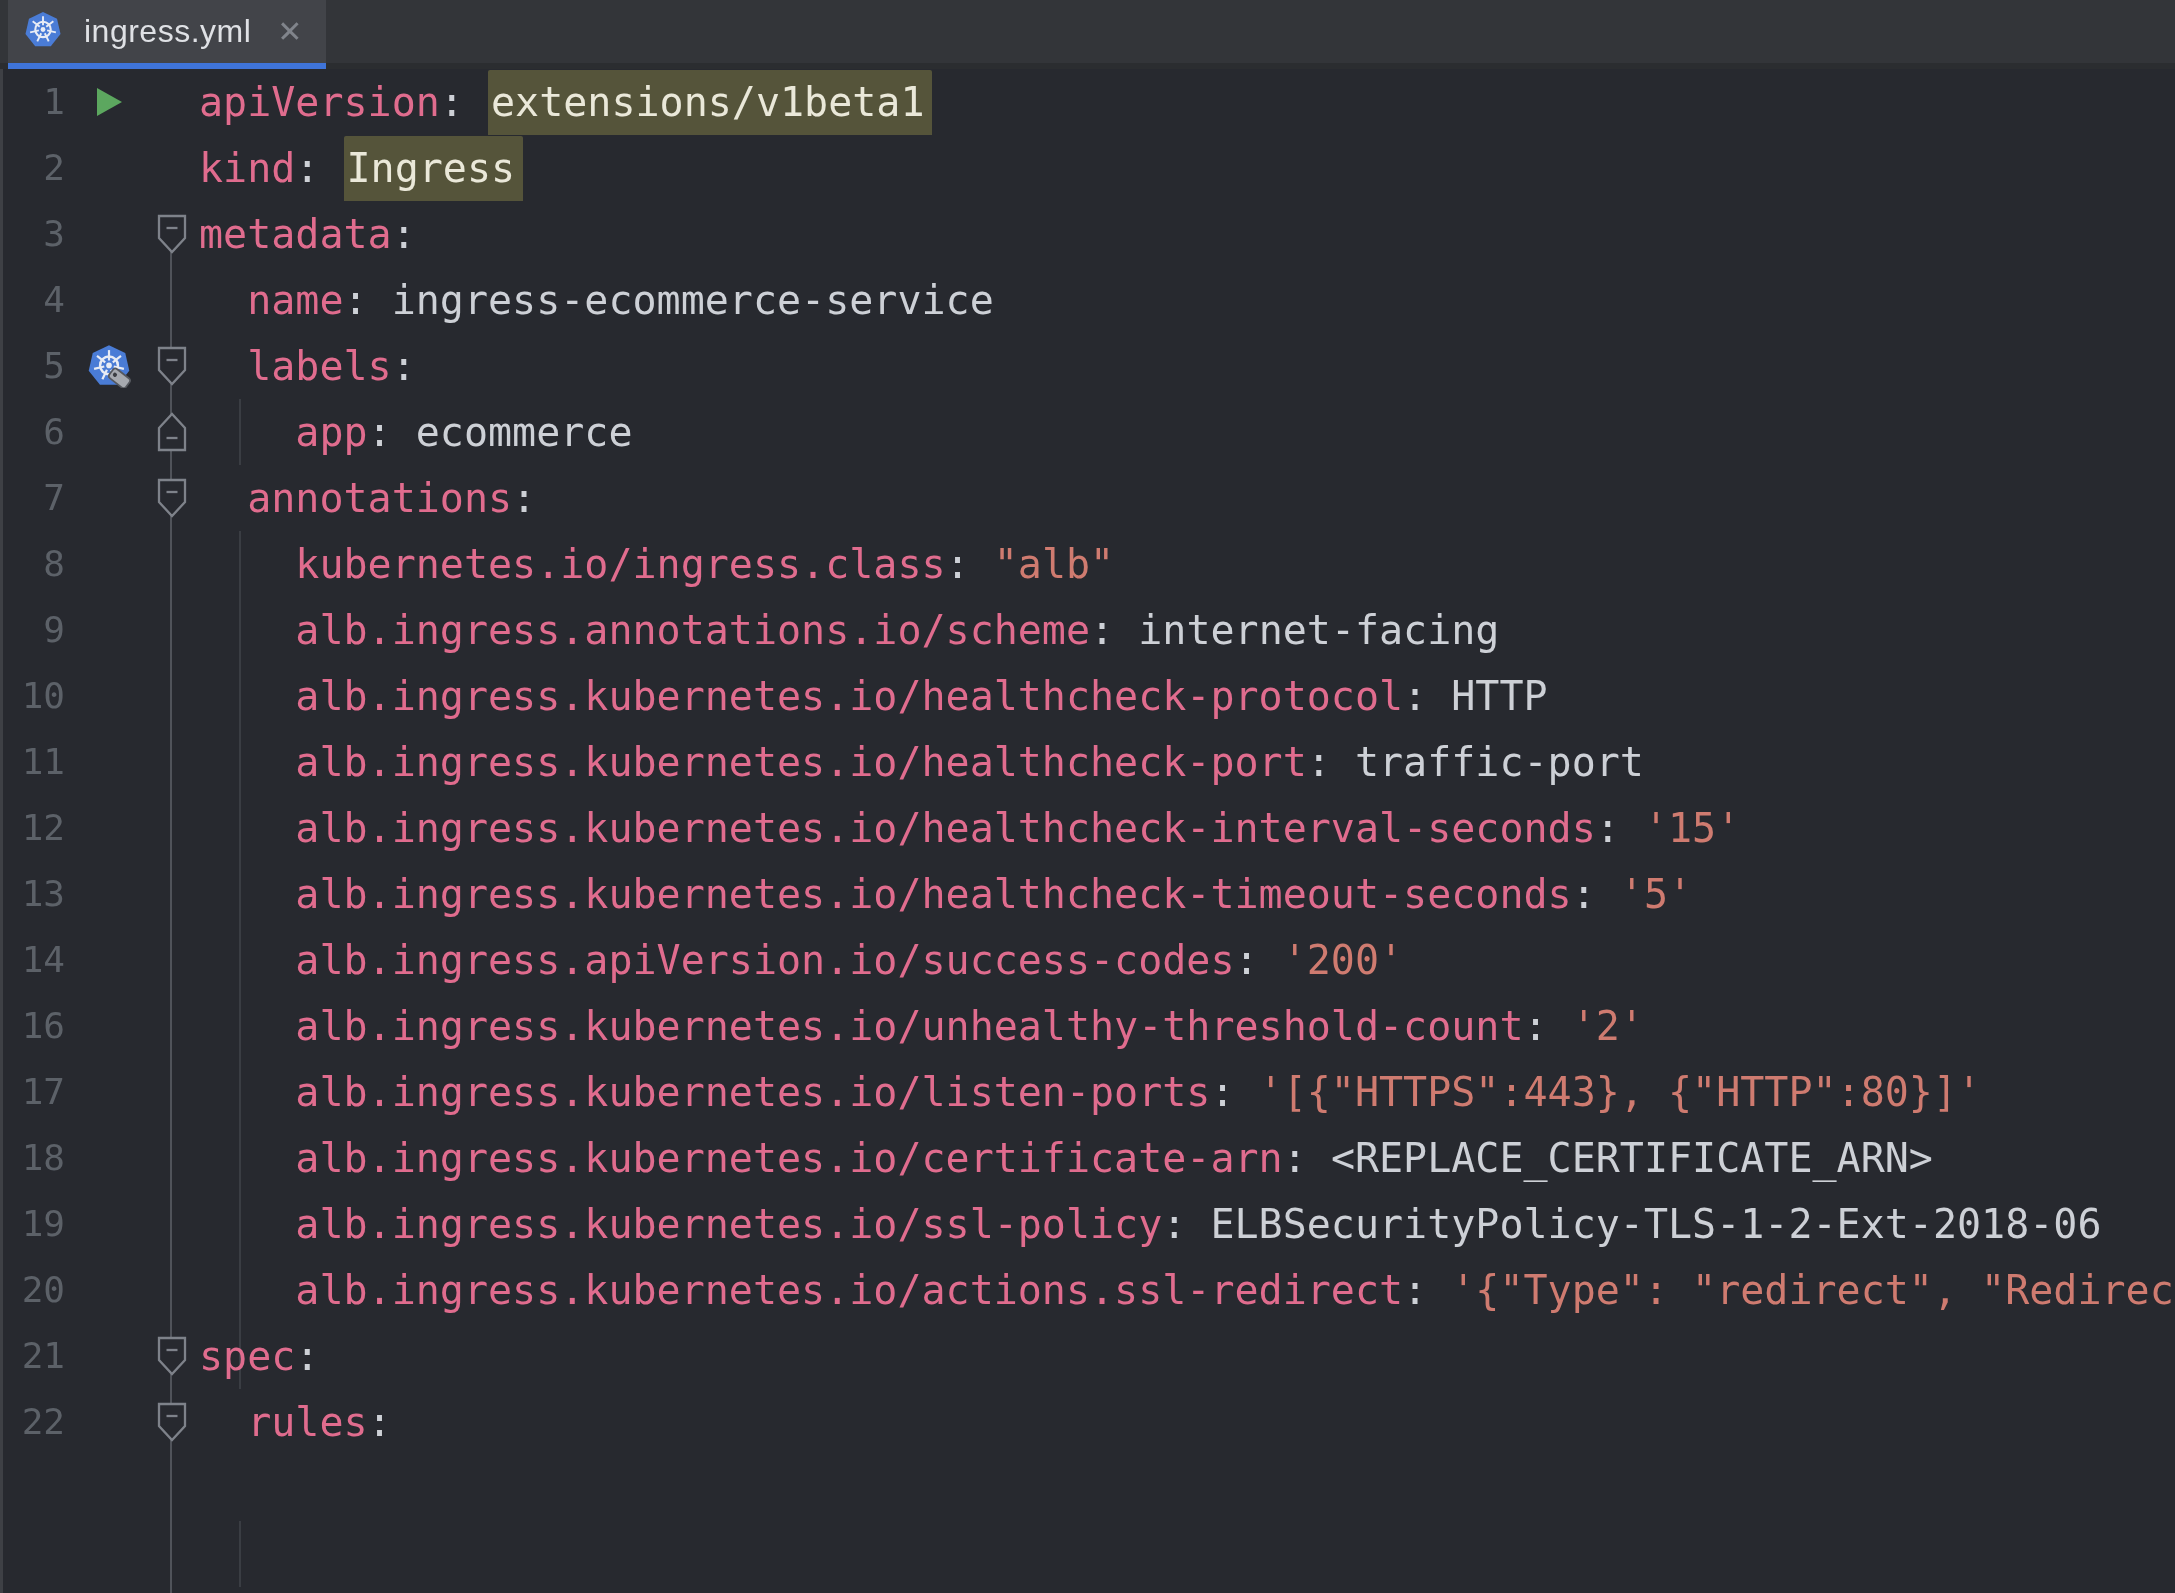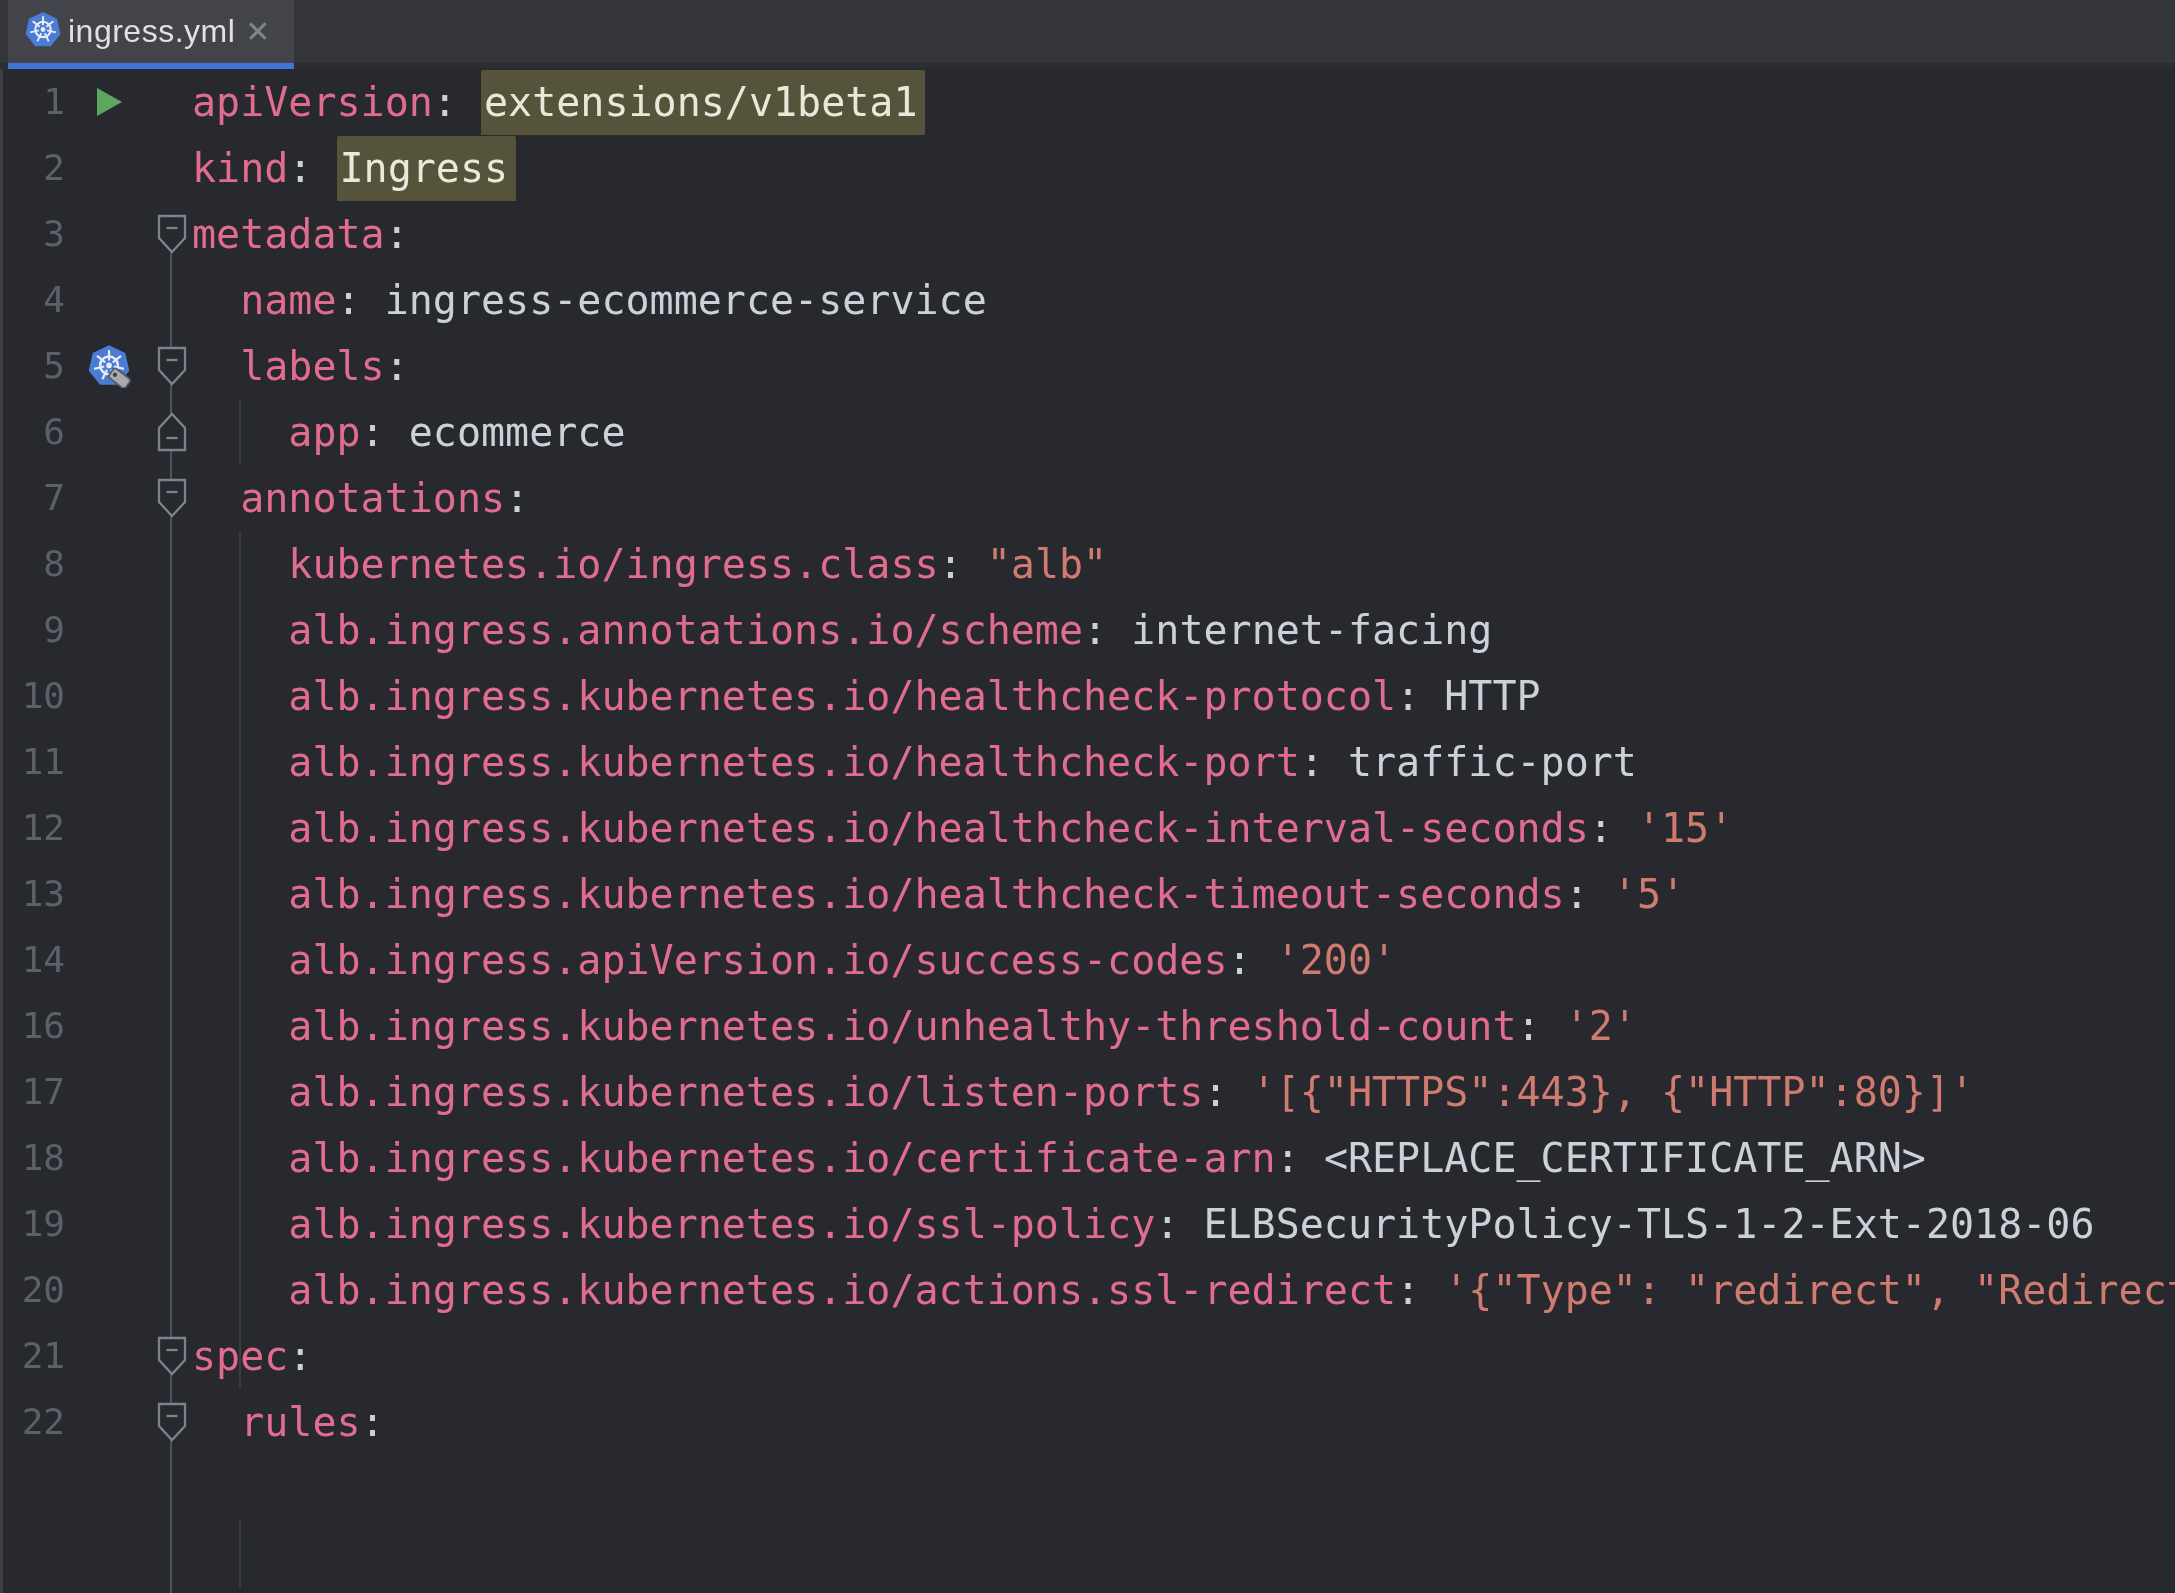--- a/index.html
+++ b/index.html
@@ -8,21 +8,21 @@
     --lnum:#5C6168; --fold:#7E828A; --connector:#50535A; --guide:#3A3D43;
     --run:#5CA75F; --k8s:#4A7CD6;
   }
   *{margin:0;padding:0;box-sizing:border-box;}
   html,body{width:2175px;height:1593px;overflow:hidden;background:var(--bg);}
   body{font-family:"Liberation Sans",sans-serif;}
 
   
   .tabbar{display:flex;height:69px;width:100%;}
   .tabbar .lead{width:8px;background:var(--bar-bg);border-bottom:6px solid #2B2D30;}
-  .tab{display:flex;align-items:center;gap:6px;background:var(--tab-bg);
+  .tab{display:flex;align-items:center;gap:22px;background:var(--tab-bg);
        border-bottom:6px solid var(--accent);padding:0 20px 0 16px;height:69px;}
   .tab-title{color:#DFE1E5;font-size:32px;letter-spacing:.5px;}
   .tab-close{color:#80848B;font-size:30px;line-height:1;padding:2px 4px;}
   .tab-fill{flex:1;background:var(--bar-bg);border-bottom:6px solid #2B2D30;}
 
   
   .editor{position:relative;width:100%;height:1524px;border-left:3px solid #3E4045;}
   .overlay{position:absolute;z-index:0;}
   .fold-connector{left:167px;width:2px;background:var(--connector);}
   .indent-guide{left:236px;width:2px;background:var(--guide);}
@@ -33,21 +33,21 @@
         text-align:right;color:var(--lnum);
         font-family:"DejaVu Sans Mono","Liberation Mono",monospace;font-size:36px;}
   .gicon{position:absolute;left:82px;top:0;width:48px;height:66px;
          display:flex;align-items:center;justify-content:center;}
   .fold{position:absolute;left:152px;top:0;width:34px;height:66px;
         display:flex;align-items:center;justify-content:center;}
 
   .code{flex:1;white-space:pre;overflow:hidden;
         font-family:"DejaVu Sans Mono","Liberation Mono",monospace;
         font-size:40px;line-height:66px;color:var(--val);}
-  .tok-key{color:var(--key);}
+  .tok-key{color:var(--key);margin-left:7px;}
   .tok-punc{color:var(--val);}
   .tok-val{color:var(--val);}
   .tok-str{color:var(--str);}
   .tok-hl{color:var(--hl-fg);background:var(--hl-bg);padding:9px 8px 26px 3px;border-radius:2px;}
 </style>
 </head>
 <body>
 
 <div class="tabbar">
   <div class="lead"></div>

